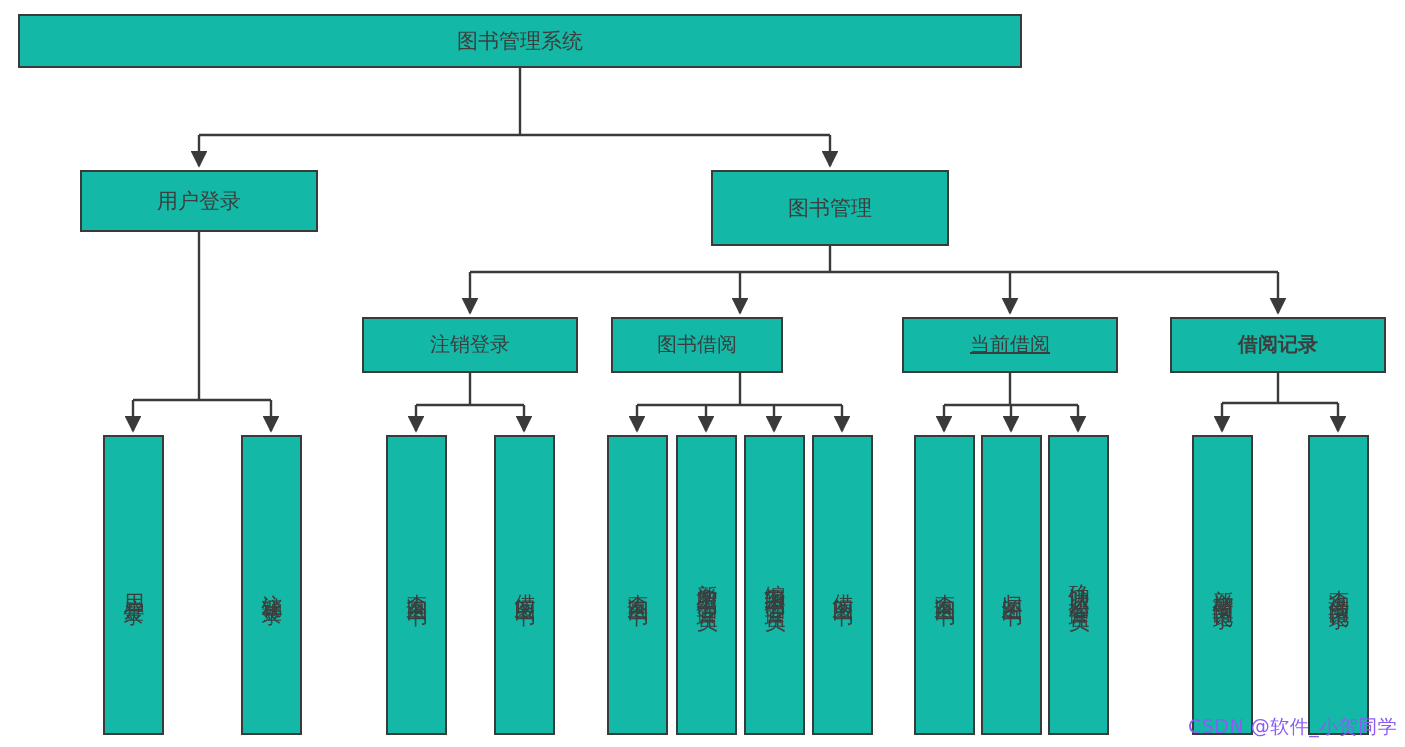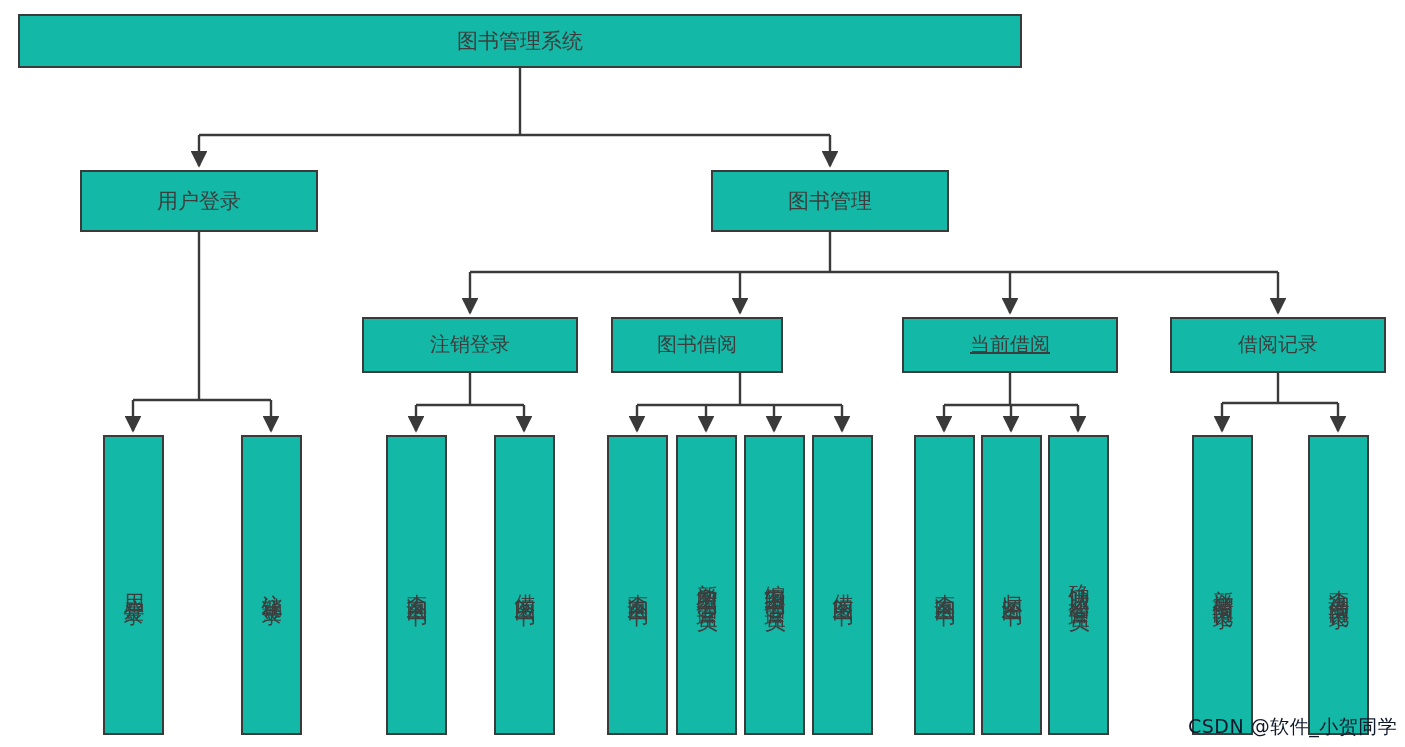--- a/index.html
+++ b/index.html
@@ -53,21 +53,21 @@
     text-orientation: upright;
     font-size: 21px;
     letter-spacing: 4px;
     line-height: 1;
     white-space: nowrap;
     max-height: 270px;
     overflow: visible;
   }
   .watermark {
     position: absolute;
-    color: #0f172a;
+    color: #8b5cf6;
     font-size: 19px;
     letter-spacing: 0.5px;
     white-space: nowrap;
     z-index: 5;
     font-family: "DejaVu Sans", "Liberation Sans", sans-serif;
   }
 </style>
 </head>
 <body>
 
@@ -123,34 +123,34 @@
     </g>
   </svg>
 
   <div class="node node-root" style="left:18px; top:14px; width:1004px; height:54px;">
     <span class="lbl">图书管理系统</span>
   </div>
 
   <div class="node node-l2" style="left:80px; top:170px; width:238px; height:62px;">
     <span class="lbl">用户登录</span>
   </div>
-  <div class="node node-l2" style="left:711px; top:170px; width:238px; height:62px;">
+  <div class="node node-l2" style="left:711px; top:170px; width:238px; height:76px;">
     <span class="lbl">图书管理</span>
   </div>
 
   <div class="node node-l3" style="left:362px; top:317px; width:216px; height:56px;">
     <span class="lbl">注销登录</span>
   </div>
   <div class="node node-l3" style="left:611px; top:317px; width:172px; height:56px;">
     <span class="lbl">图书借阅</span>
   </div>
   <div class="node node-l3" style="left:902px; top:317px; width:216px; height:56px;text-decoration:underline;">
     <span class="lbl">当前借阅</span>
   </div>
-  <div class="node node-l3" style="left:1170px; top:317px; width:216px; height:56px;">
+  <div class="node node-l3" style="left:1170px; top:317px; width:216px; height:56px;font-weight:bold;">
     <span class="lbl">借阅记录</span>
   </div>
 
   <div class="node node-leaf" style="left:103px; top:435px; width:61px; height:300px;">
     <span class="lbl">用户登录</span>
   </div>
   <div class="node node-leaf" style="left:241px; top:435px; width:61px; height:300px;">
     <span class="lbl">注销登录</span>
   </div>
 

